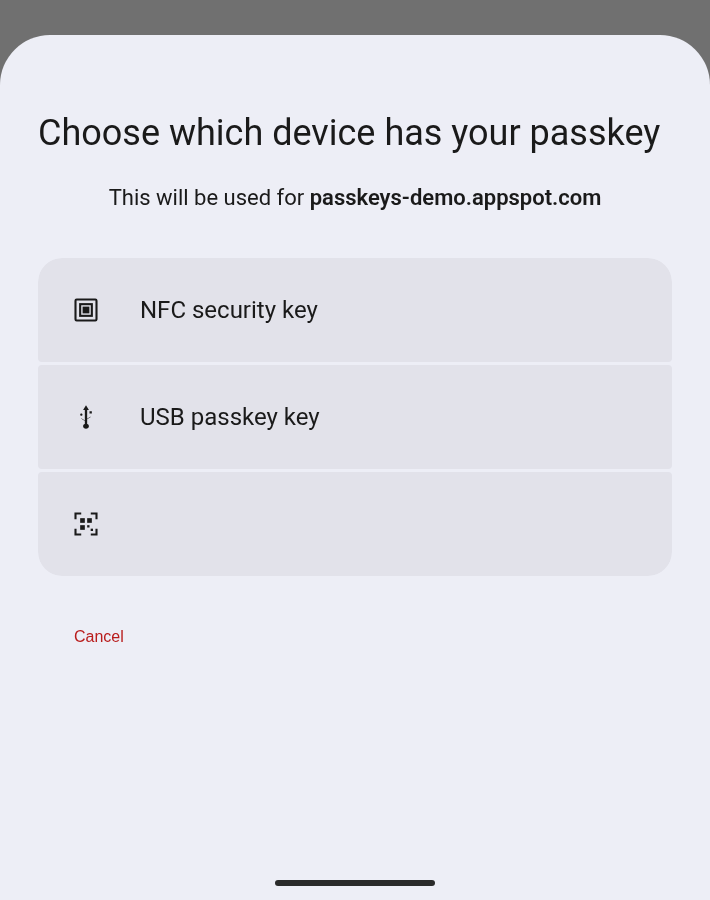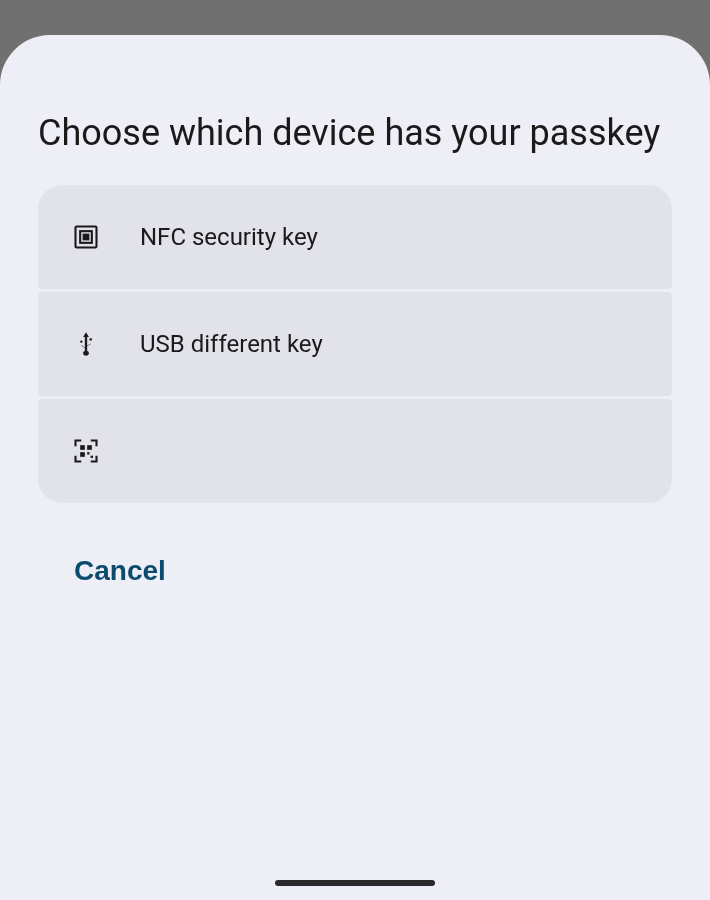--- a/index.html
+++ b/index.html
@@ -95,23 +95,23 @@
     .option-label {
       font-size: 24px;
       color: #1a1a1a;
       font-weight: 400;
     }
     
     .cancel-button {
       display: inline-block;
       margin-top: 52px;
       margin-left: 36px;
-      font-size: 28px;
-      color: #0c4a6e;
-      font-weight: 700;
+      font-size: 16px;
+      color: #b91c1c;
+      font-weight: 400;
       cursor: pointer;
       background: none;
       border: none;
     }
     
     .home-indicator {
       position: absolute;
       bottom: 14px;
       left: 50%;
       transform: translateX(-50%);
@@ -121,41 +121,44 @@
       border-radius: 3px;
     }
   </style>
 </head>
 <body>
 
 <div class="sheet">
   
   <h1 class="title">Choose which device has your passkey</h1>
   
+  <p class="subtitle">
+    <span>This will be used for </span><span class="domain">passkeys-demo.appspot.com</span>
+  </p>
   
   <div class="options-list">
 
     <div class="option">
       <span class="option-icon">
         <svg viewBox="0 0 24 24" fill="none" stroke="#1a1a1a" stroke-width="1.8">
           <rect x="3" y="3" width="18" height="18" rx="1"></rect>
           <rect x="7" y="7" width="10" height="10"></rect>
           <rect x="10" y="10" width="4" height="4" fill="#1a1a1a"></rect>
         </svg>
       </span>
       <span class="option-label">NFC security key</span>
     </div>
 
     <div class="option">
       <span class="option-icon">
         <svg viewBox="0 0 24 24" fill="#1a1a1a">
           <path d="M12 2 L9.5 6 L11 6 L11 15 L8 13 L8 11 C8.5 11 9 10.5 9 10 C9 9.5 8.5 9 8 9 C7.5 9 7 9.5 7 10 C7 10.5 7.5 11 8 11 L8 13.5 L11 15.5 L11 18 C10 18.2 9.5 19 9.5 20 C9.5 21.3 10.6 22 12 22 C13.4 22 14.5 21.3 14.5 20 C14.5 19 14 18.2 13 18 L13 14 L16 12 L16 9 L17 9 L17 7 L15 7 L15 9 L16 9 L16 11.5 L13 13.5 L13 6 L14.5 6 Z"></path>
         </svg>
       </span>
-      <span class="option-label">USB different key</span>
+      <span class="option-label">USB passkey key</span>
     </div>
 
     <div class="option">
       <span class="option-icon">
         <svg viewBox="0 0 24 24" fill="none" stroke="#1a1a1a" stroke-width="1.8">
           <path d="M3 7 L3 3 L7 3" stroke-linecap="square"></path>
           <path d="M17 3 L21 3 L21 7" stroke-linecap="square"></path>
           <path d="M21 17 L21 21 L17 21" stroke-linecap="square"></path>
           <path d="M7 21 L3 21 L3 17" stroke-linecap="square"></path>
           <rect x="7" y="7" width="4" height="4" fill="#1a1a1a" stroke="none"></rect>

